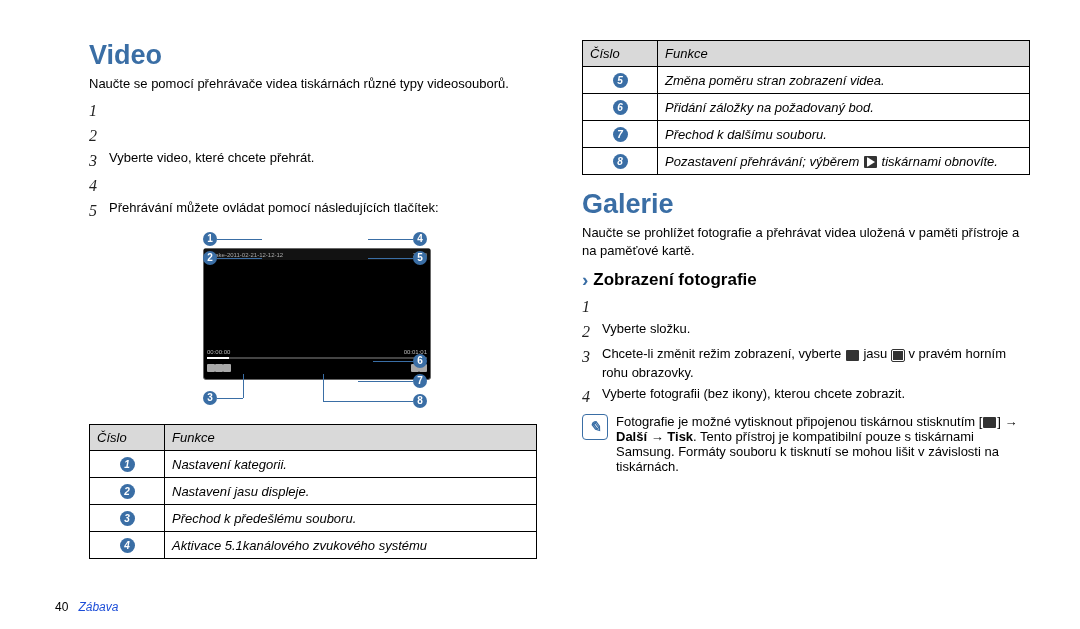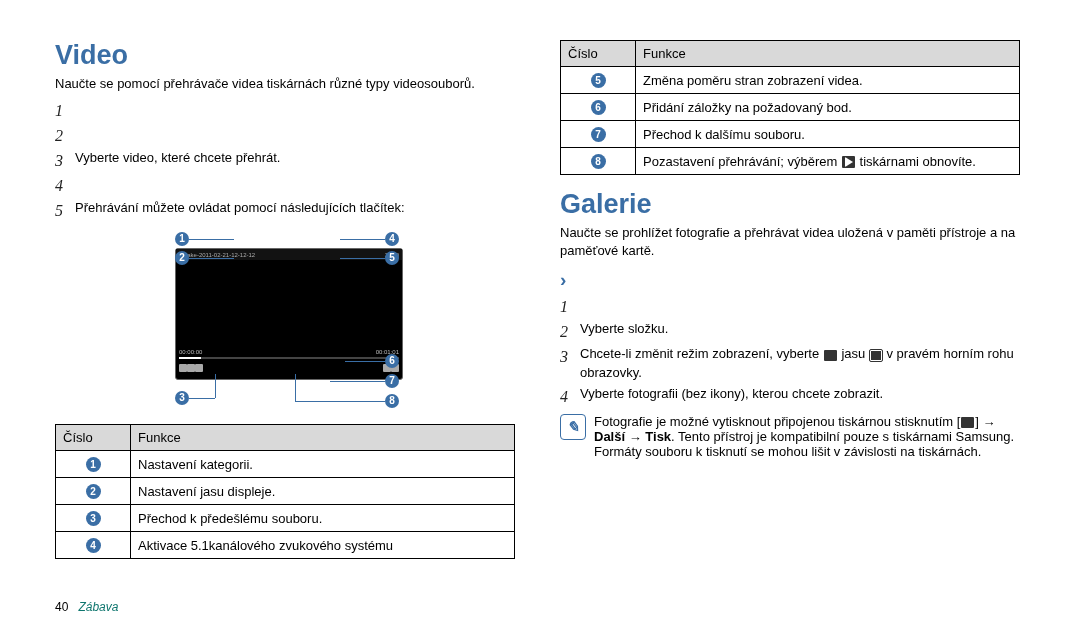--- a/index.html
+++ b/index.html
@@ -9,20 +9,21 @@
     width: 1080px;
     height: 629px;
     position: relative;
     color: #000;
     font-size: 13px;
   }
   .page {
     display: flex;
     padding: 40px 50px 15px 55px;
     gap: 45px;
+    margin-left: 34px;
   }
   .col {
     width: 460px;
   }
   .h1 {
     color: #3a6ea5;
     font-size: 27px;
     font-weight: bold;
     margin: 0 0 4px 0;
   }
@@ -106,20 +107,21 @@
   .leadv {
     position:absolute;
     background:#3a6ea5;
     width:1px;
   }
   
   table.funcs {
     width: 100%;
     border-collapse: collapse;
     margin-top: 6px;
+    font-style: italic;
   }
   table.funcs th, table.funcs td {
     border: 1px solid #000;
     padding: 5px 7px;
     text-align: left;
     font-size: 13px;
     vertical-align: middle;
   }
   table.funcs th {
     background: #d9d9d9;
@@ -198,21 +200,21 @@
     width:13px; height:11px;
     background:#333;
     position:relative;
   }
   .footer {
     position:absolute;
     left:55px; bottom:15px;
     font-size:12px;
   }
   .footer .pn { font-style:normal; }
-  .footer .sec { font-style:italic; color:#0f766e; }
+  .footer .sec { font-style:italic; color:#1d4ed8; }
   .col.right table.funcs { margin-top:0; }
   .col.right table.funcs td.num { text-align:center; width:60px;}
   .col.left table.funcs td.num { text-align:center; width:60px;}
 </style>
 </head>
 <body>
 
 <div class="page">
 
   <div class="col left">
@@ -338,20 +340,21 @@
         </td>
       </tr>
     </tbody>
       </table>
 
     <div class="h2">Galerie</div>
     <div class="intro">Naučte se prohlížet fotografie a přehrávat videa uložená v paměti přístroje a na paměťové kartě.</div>
 
     <div class="section-sub">
       <span class="arrow">›</span>
+      <span>Zobrazení fotografie</span>
     </div>
 
     <ul class="steps">
       <li>
           <span class="stepnum">1</span>
         </li>
       <li>
           <span class="stepnum">2</span>
         <span>Vyberte složku.</span>
         </li>

